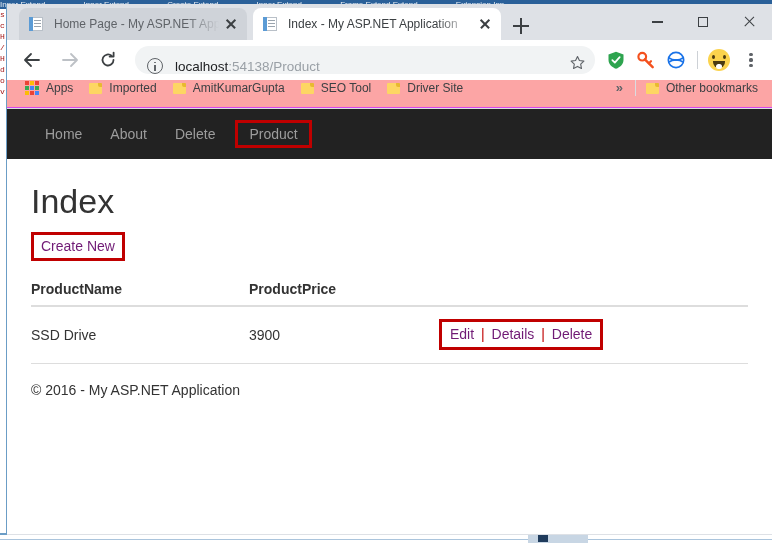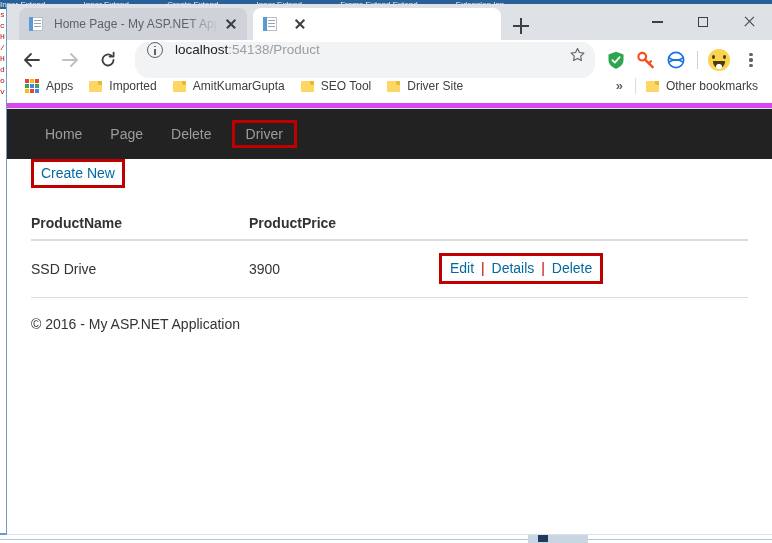--- a/index.html
+++ b/index.html
@@ -222,26 +222,26 @@
   .navbtn {
     width: 30px; height: 30px;
     margin: 0 4px;
     display: flex; align-items: center; justify-content: center;
     cursor: pointer;
   }
   .arrow-svg { display: block; }
 
   .omnibox {
     flex: 1 1 auto;
-    height: 36px;
+    height: 28px;
     margin: 0 6px 0 8px;
     background: #f1f3f4;
     border-radius: 14px;
     display: flex;
-    align-items: flex-start;
+    align-items: flex-end;
     padding: 0 4px 0 12px;
     box-sizing: border-box;
     position: relative;
   }
   .info-icon {
     width: 16px; height: 16px;
     border: 1.3px solid #5f6368;
     border-radius: 50%;
     box-sizing: border-box;
     position: relative;
@@ -319,27 +319,27 @@
     width: 3.2px; height: 3.2px;
     background: #5f6368;
     border-radius: 50%;
     margin: 1.3px 0;
     display: block;
   }
 
   
   .bookmarks {
     height: 28px;
-    background: #ffffff;
+    background: #fca5a5;
     display: flex;
     align-items: center;
     padding: 0 8px 12px 14px;
     box-sizing: border-box;
     position: relative;
-    border-bottom: 5px solid #d946ef;
+    border-bottom: 1px solid #d946ef;
   }
   .bm {
     display: flex; align-items: center;
     padding: 3px 8px 3px 4px;
     margin-right: 4px;
     border-radius: 4px;
     cursor: pointer;
     white-space: nowrap;
   }
   .bm-label {
@@ -444,29 +444,28 @@
     margin: 24px 0 12px 0;
     line-height: 1.1;
   }
   .create-wrap {
     display: inline-block;
     border: 3px solid #c00000;
     padding: 2px 7px 3px 7px;
     margin-bottom: 12px;
   }
   .link {
-    color: #0369a1;
+    color: #701a75;
     font-size: 14px;
     text-decoration: none;
     cursor: pointer;
   }
   table.grid {
     width: 100%;
     border-collapse: collapse;
-    margin-top: 7px;
   }
   table.grid th {
     text-align: left;
     font-size: 14px;
     color: #333333;
     font-weight: bold;
     padding: 8px 0;
     border-bottom: 2px solid #dddddd;
   }
   table.grid td {
@@ -540,20 +539,21 @@
       </div>
 
       <div class="tab active">
         <span class="tab-favicon">
           <span class="page"></span>
             <span class="spine"></span>
           <span class="l1"></span>
             <span class="l2"></span>
             <span class="l3"></span>
         </span>
+        <span class="tab-title">Index - My ASP.NET Application</span>
         <span class="tab-close"></span>
       </div>
 
       <div class="newtab"></div>
 
       <div class="wincontrols">
         <div class="wc">
             <span class="min"></span>
           </div>
         <div class="wc">
@@ -683,26 +683,27 @@
             <span class="tab-bit"></span>
           </span>
         <span class="bm-label">Other bookmarks</span>
       </div>
     </div>
 
     <div class="viewport">
 
       <div class="navbar">
         <span class="navlink">Home</span>
-        <span class="navlink">Page</span>
+        <span class="navlink">About</span>
         <span class="navlink">Delete</span>
-        <span class="navlink boxed">Driver</span>
+        <span class="navlink boxed">Product</span>
       </div>
 
       <div class="container">
+        <h1 class="page-title">Index</h1>
 
         <div class="create-wrap">
           <a class="link">Create New</a>
         </div>
 
         <table class="grid">
           <thead>
             <tr>
               <th class="c1">ProductName</th>
               <th class="c2">ProductPrice</th>

